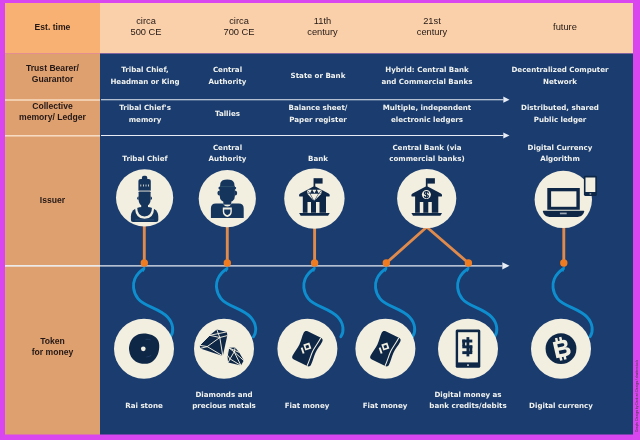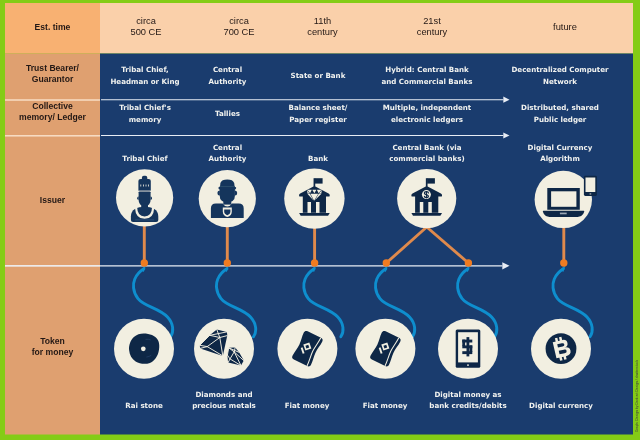--- a/index.html
+++ b/index.html
@@ -1,18 +1,18 @@
 <!DOCTYPE html>
 <html><head>
 <meta charset="utf-8">
 <style>
   html,body{margin:0;padding:0;background:#fff;}
   body{width:640px;height:440px;overflow:hidden;
        font-family:"Liberation Sans", sans-serif;}
-  #root{position:absolute;left:0;top:0;width:640px;height:440px;background:#84cc16;}
+  #root{position:absolute;left:0;top:0;width:640px;height:440px;background:#d946ef;}
   svg{display:block;}
   .hdr-txt{font-family:"Liberation Sans",sans-serif;font-size:9.3px;fill:#231815;}
   .row-lbl{font-family:"Liberation Sans",sans-serif;font-size:8.6px;font-weight:bold;fill:#231815;}
   .cell{font-family:"DejaVu Sans",sans-serif;font-size:7.1px;font-weight:bold;fill:#F2F3F0;}
   .iclbl{font-family:"DejaVu Sans",sans-serif;font-size:7.1px;font-weight:bold;fill:#F2F3F0;}
   .credit{font-family:"Liberation Sans",sans-serif;font-size:3.4px;fill:#3c3c3c;}
 </style>
 </head>
 <body>
 

